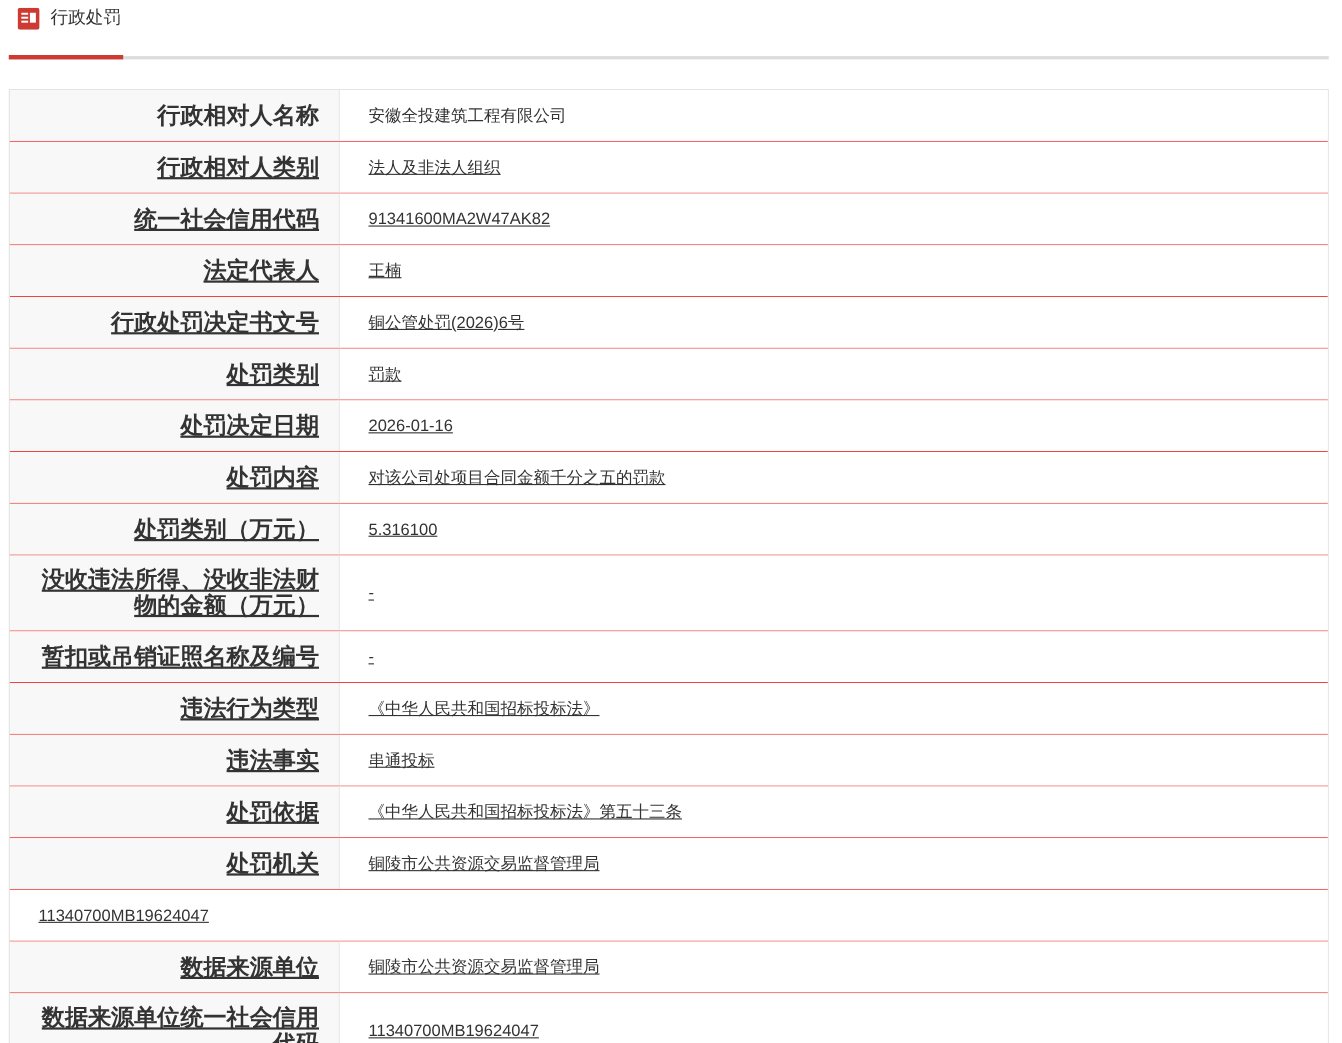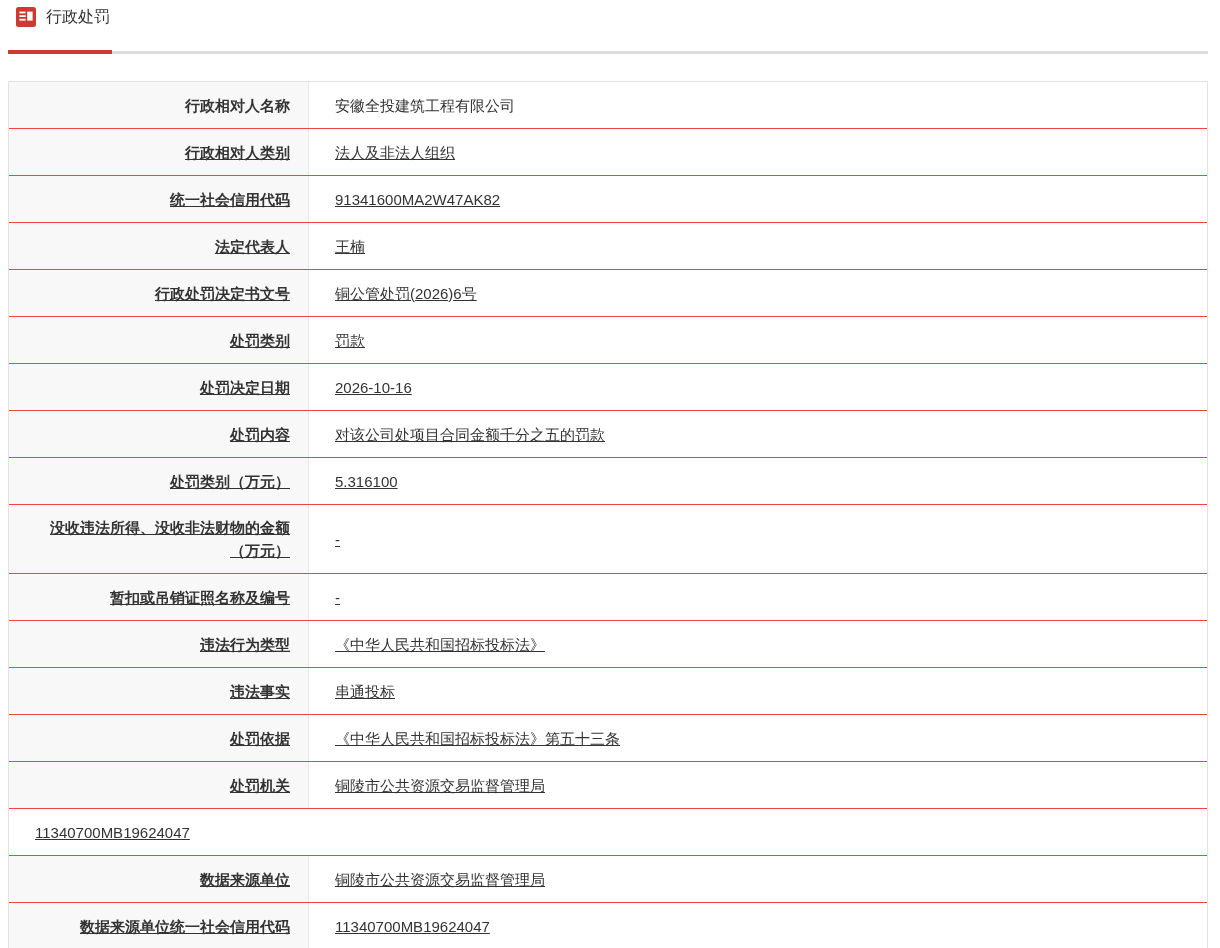--- a/index.html
+++ b/index.html
@@ -65,21 +65,21 @@
     flex: 0 0 300px;
     background: #f8f8f8;
     border-right: 1px solid #e7e7e7;
     display: flex;
     align-items: center;
     justify-content: flex-end;
     text-align: right;
     padding: 11px 18px 11px 12px;
     min-height: 46px;
     font-weight: bold;
-    font-size: 15px;
+    font-size: 21px;
     line-height: 23px;
     color: #333333;
   }
   .value-cell {
     flex: 1 1 auto;
     display: flex;
     align-items: center;
     padding: 11px 16px 11px 26px;
     min-height: 46px;
     font-size: 15px;
@@ -128,21 +128,21 @@
   <div class="row">
     <div class="label-cell">行政处罚决定书文号</div>
     <div class="value-cell">铜公管处罚(2026)6号</div>
   </div>
   <div class="row">
     <div class="label-cell">处罚类别</div>
     <div class="value-cell">罚款</div>
   </div>
   <div class="row">
     <div class="label-cell">处罚决定日期</div>
-    <div class="value-cell">2026-10-16</div>
+    <div class="value-cell">2026-01-16</div>
   </div>
   <div class="row">
     <div class="label-cell">处罚内容</div>
     <div class="value-cell">对该公司处项目合同金额千分之五的罚款</div>
   </div>
   <div class="row">
     <div class="label-cell">处罚类别（万元）</div>
     <div class="value-cell">5.316100</div>
   </div>
   <div class="row">

